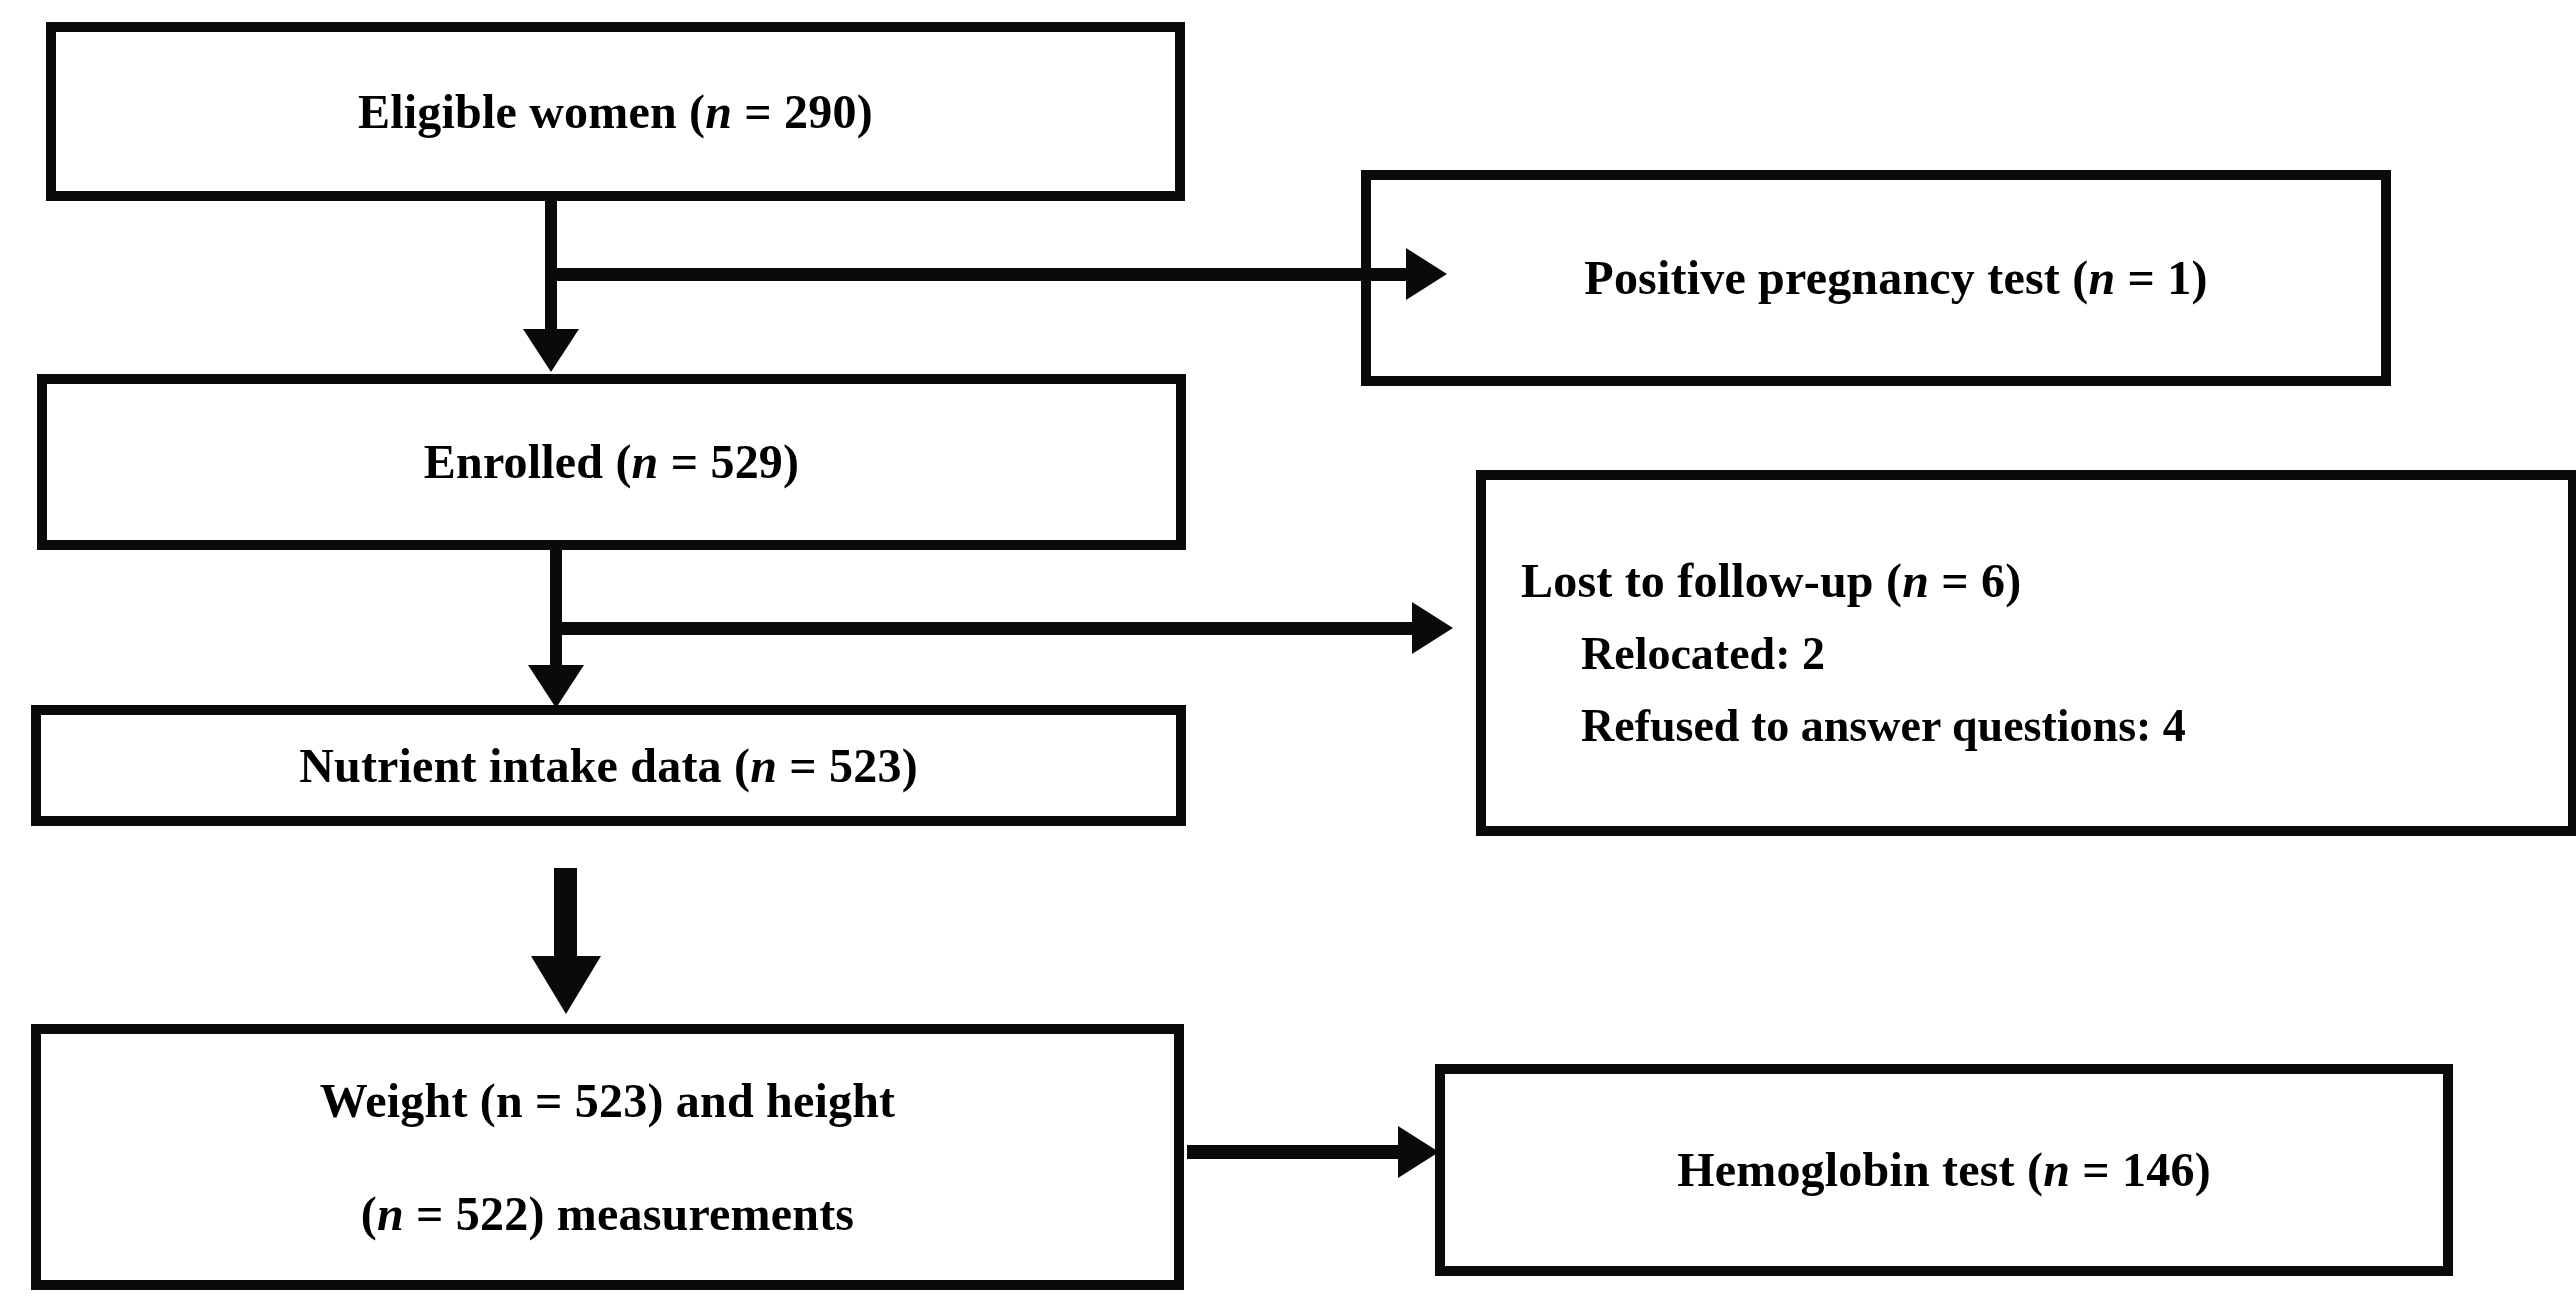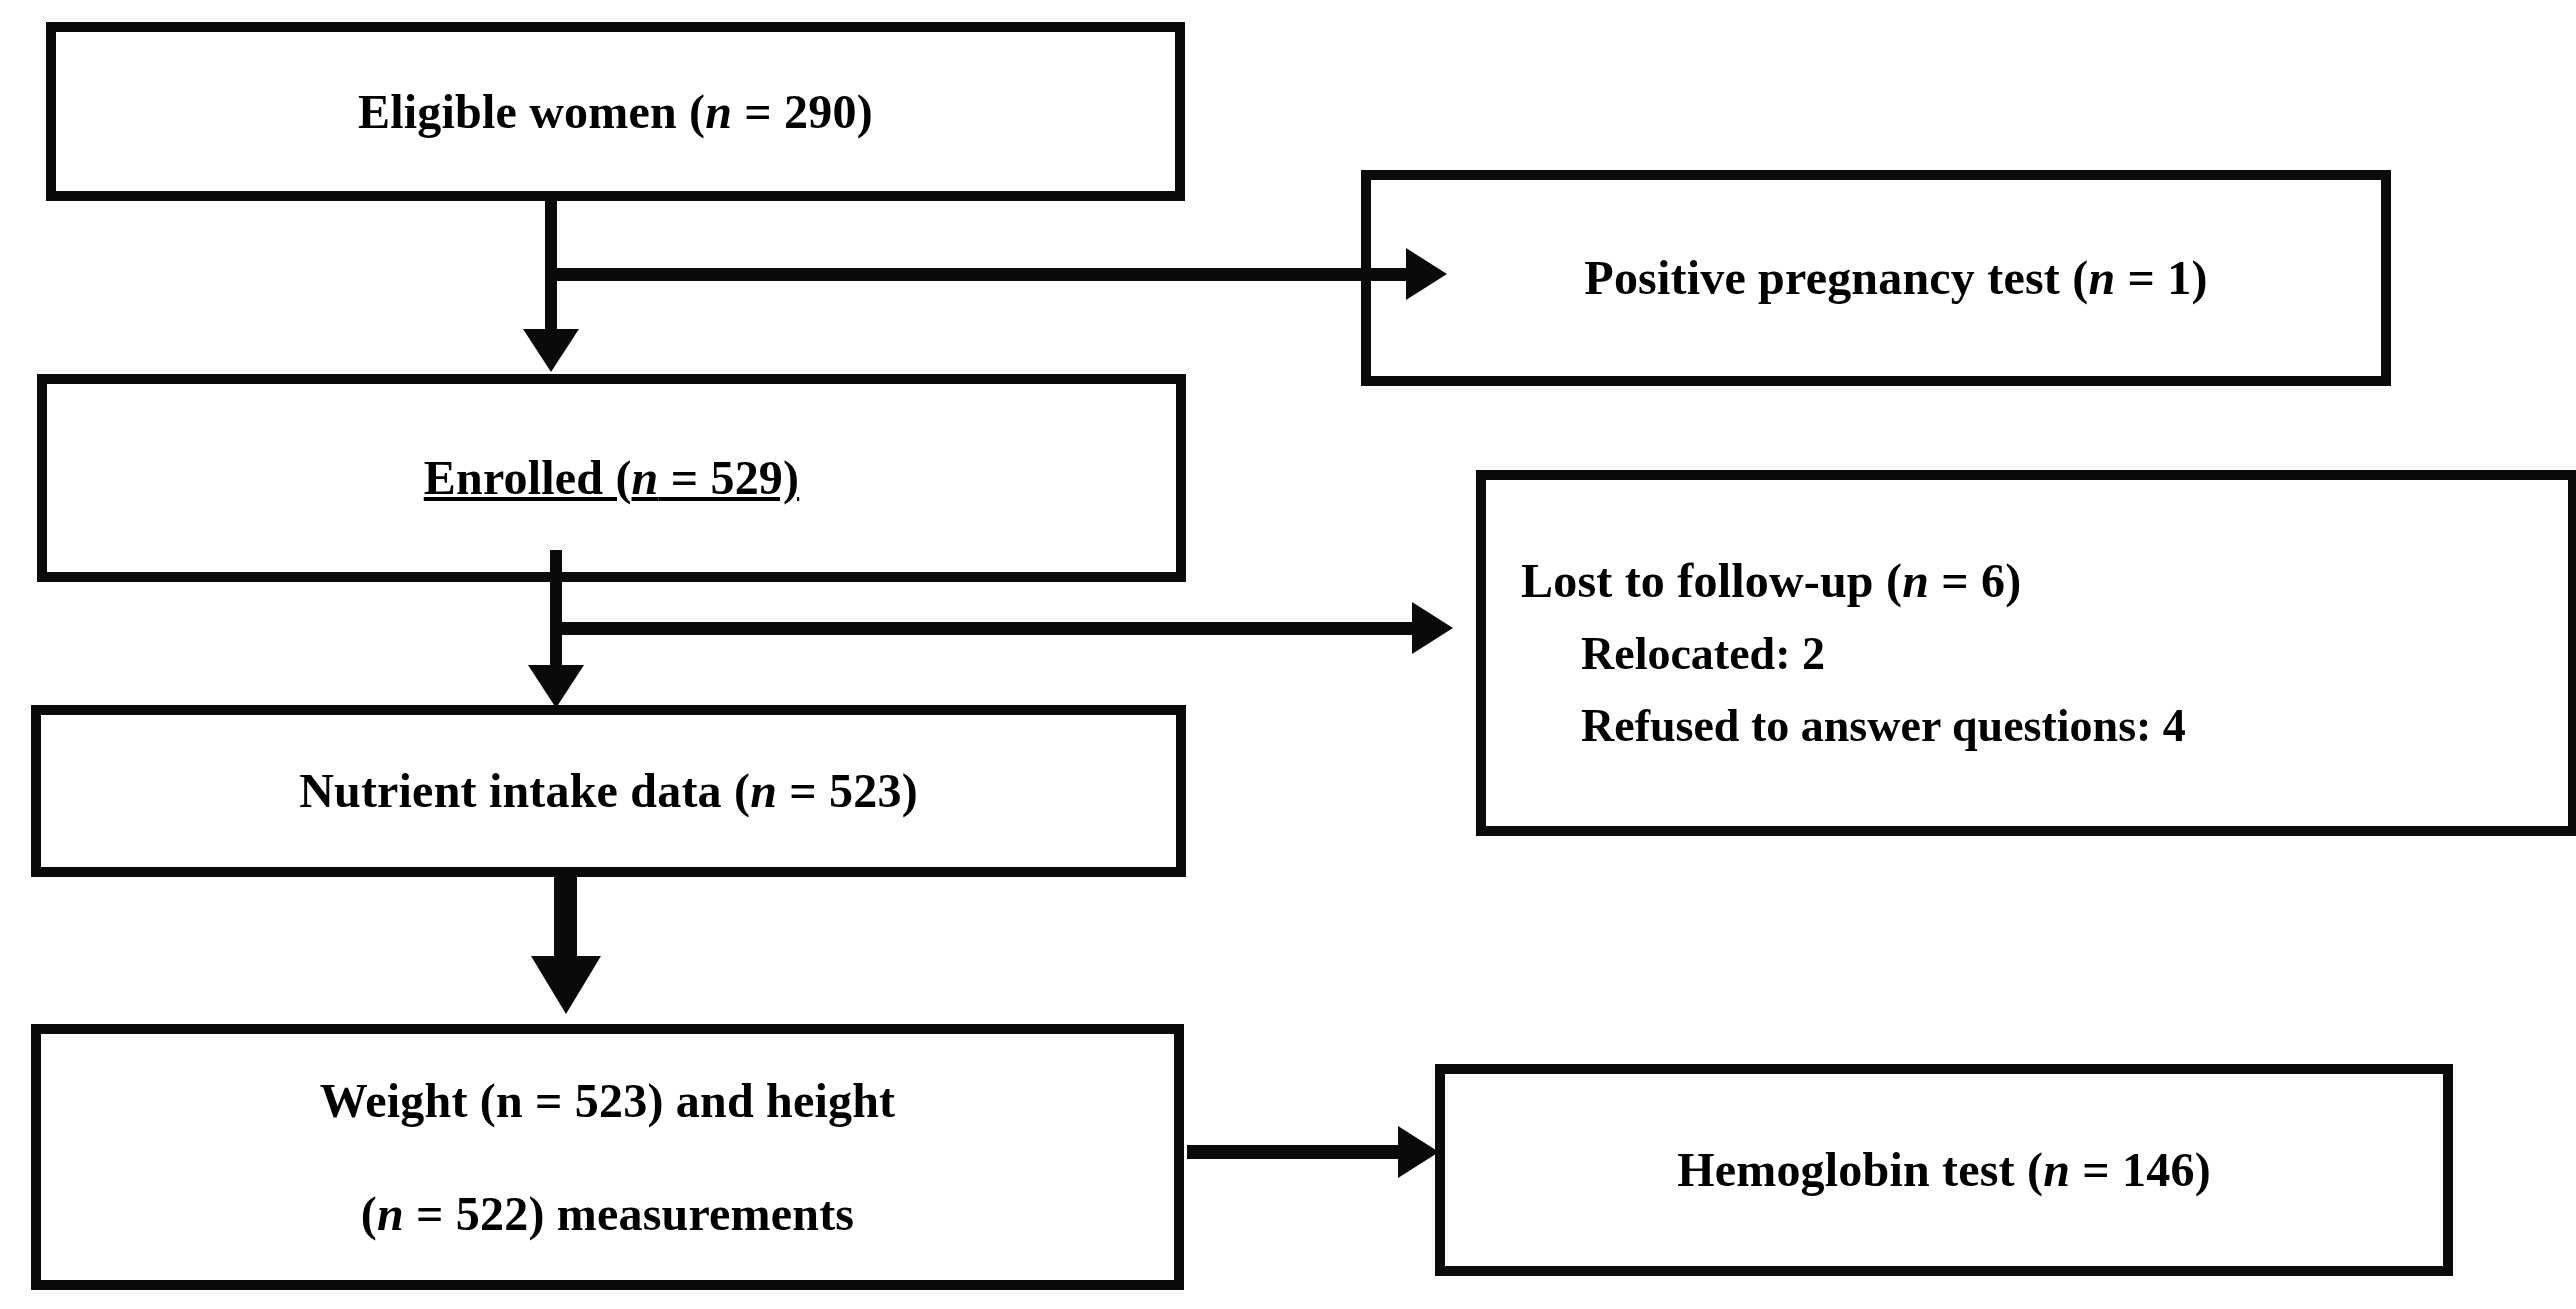--- a/index.html
+++ b/index.html
@@ -37,25 +37,25 @@
     font-size: 48px;
     letter-spacing: 0.2px;
   }
   .sub-line {
     font-weight: bold;
     font-size: 46px;
   }
   
   #node-eligible      { left: 46px;   top: 22px;   width: 1139px; height: 179px; }
   #node-pregnancy     { left: 1361px; top: 170px;  width: 1030px; height: 216px; padding-left: 40px; }
-  #node-enrolled      { left: 37px;   top: 374px;  width: 1149px; height: 208px; text-decoration: underline; }
+  #node-enrolled      { left: 37px;   top: 374px;  width: 1149px; height: 176px; }
   #node-lost          { left: 1476px; top: 470px;  width: 1102px; height: 366px;
                         align-items: flex-start; justify-content: center; text-align: left;
                         padding-left: 35px; }
-  #node-nutrient      { left: 31px;   top: 705px;  width: 1155px; height: 172px; }
+  #node-nutrient      { left: 31px;   top: 705px;  width: 1155px; height: 121px; }
   #node-weight        { left: 31px;   top: 1024px; width: 1153px; height: 266px; }
   #node-hemoglobin    { left: 1435px; top: 1064px; width: 1018px; height: 212px; }
 
   #node-lost .line { margin: 5.8px 0; }
   #node-lost .sub-line { padding-left: 60px; }
   #node-weight .line { margin: 25px 0; }
 
   
   .seg {
     position: absolute;

